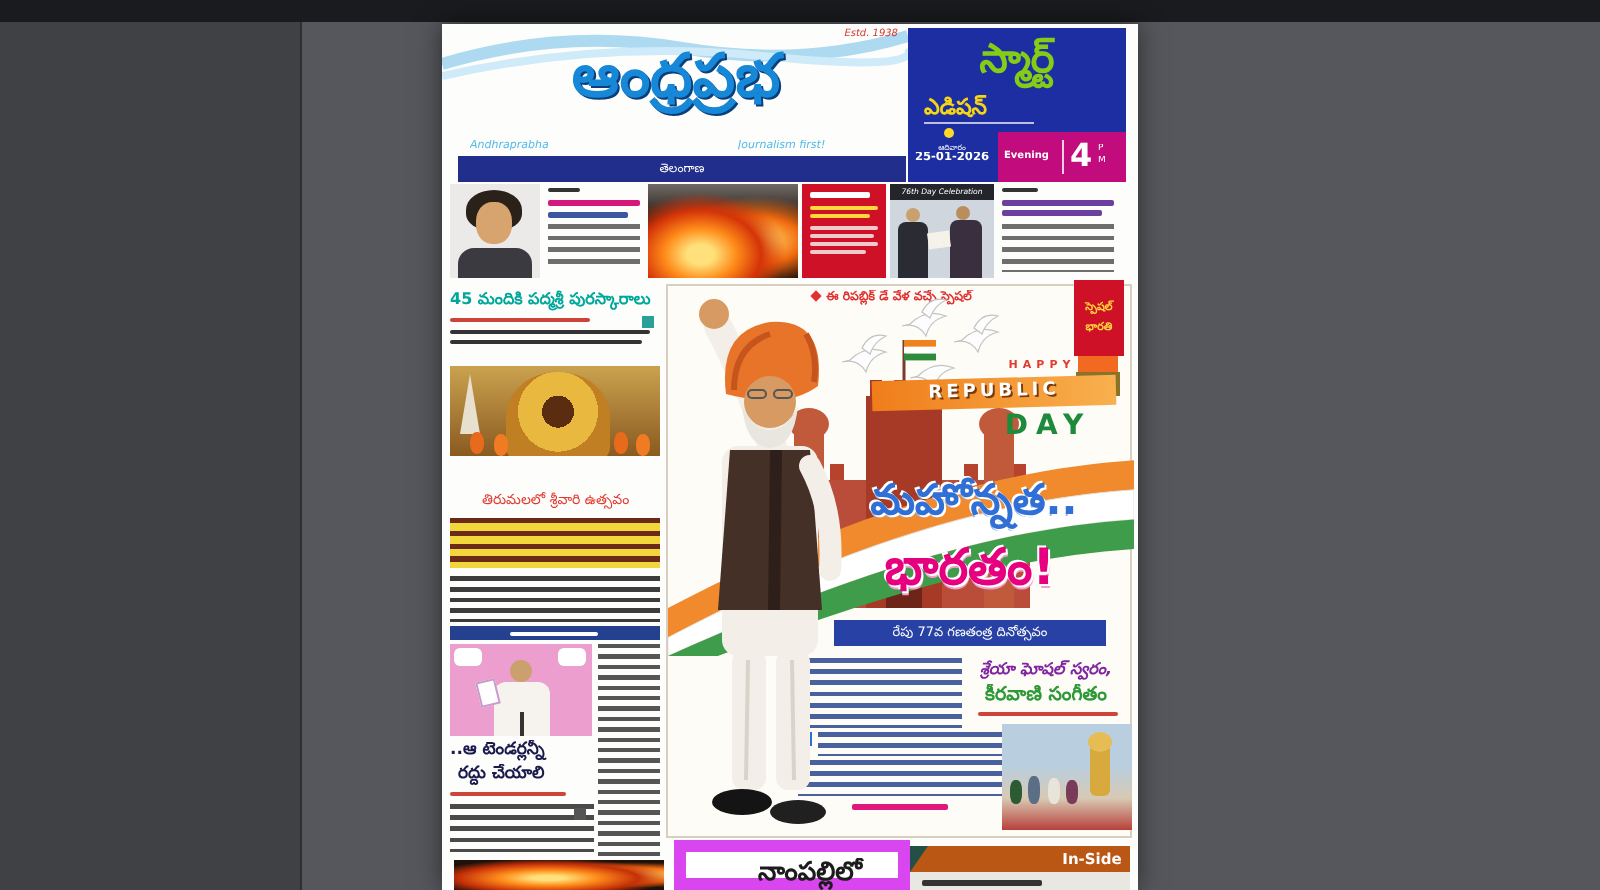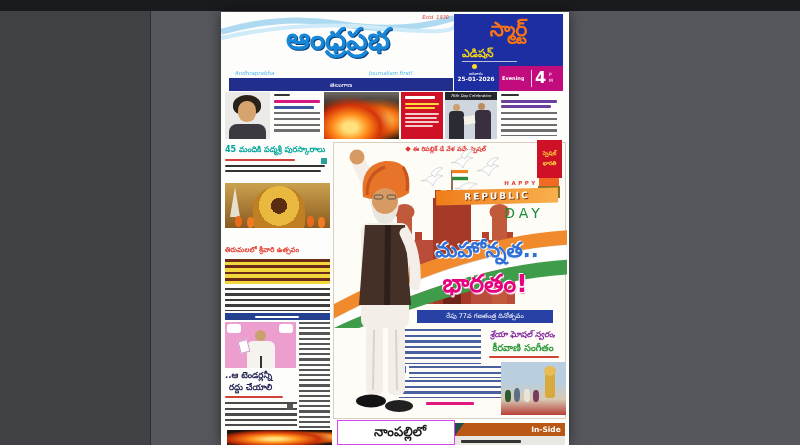--- a/index.html
+++ b/index.html
@@ -31,21 +31,21 @@
         <path d="M0,26 Q80,8 160,16 T233,12" stroke="#cfeaf8" stroke-width="4" fill="none"></path>
       </svg>
       <div class="a nowrap" style="left:150px;top:2px;width:78px;text-align:right;font-size:5px;color:#d03a2e;font-style:italic;">Estd. 1938</div>
       <div class="a nowrap" style="left:2px;top:9px;width:230px;text-align:center;font-size:30px;font-weight:bold;color:#1787d8;text-shadow:1px 1px 0 #0a3f7d;">ఆంధ్రప్రభ</div>
       <div class="a nowrap" style="left:14px;top:58px;font-size:5.5px;font-style:italic;color:#53b9e6;">Andhraprabha</div>
       <div class="a nowrap" style="left:148px;top:58px;font-size:5.5px;font-style:italic;color:#53b9e6;">Journalism first!</div>
       <div class="a nowrap" style="left:8px;top:66px;width:224px;height:13px;background:#222e8c;color:#fff;font-size:6px;line-height:13px;text-align:center;">తెలంగాణ</div>
     </div>
 
     <div class="a" style="left:233px;top:2px;width:109px;height:77px;background:#1d2ea2;">
-      <div class="a nowrap" style="left:0;top:3px;width:109px;text-align:center;font-size:20px;font-weight:bold;color:#f97316;">స్మార్ట్</div>
+      <div class="a nowrap" style="left:0;top:3px;width:109px;text-align:center;font-size:20px;font-weight:bold;color:#84cc16;">స్మార్ట్</div>
       <div class="a nowrap" style="left:8px;top:33px;font-size:11px;font-weight:bold;color:#f4d616;">ఎడిషన్</div>
       <div class="a" style="left:8px;top:47px;width:55px;height:1px;background:rgba(255,255,255,.7);"></div>
       <div class="a" style="left:18px;top:50px;width:5px;height:5px;background:#ffd828;border-radius:50%;"></div>
       <div class="a nowrap" style="left:1px;top:57px;width:42px;text-align:center;font-size:3.8px;color:#fff;">ఆదివారం</div>
       <div class="a nowrap" style="left:0;top:62px;width:44px;text-align:center;font-size:5.8px;font-weight:bold;color:#fff;">25-01-2026</div>
       <div class="a" style="left:45px;top:52px;width:64px;height:25px;background:#c20b7c;">
         <div class="a nowrap" style="left:3px;top:9px;font-size:5px;color:#fff;font-weight:bold;">Evening</div>
         <div class="a" style="left:32px;top:4px;width:1px;height:17px;background:rgba(255,255,255,.8);"></div>
         <div class="a nowrap" style="left:36px;top:2px;font-size:16px;font-weight:bold;color:#fff;">4</div>
         <div class="a nowrap" style="left:50px;top:6px;font-size:4.5px;color:#fff;">P</div>
@@ -99,21 +99,21 @@
 
     <div class="a" style="left:4px;top:171px;width:105px;height:45px;background:linear-gradient(180deg,#caa24f,#8a5a20);overflow:hidden;">
       <div class="a" style="left:28px;top:3px;width:52px;height:44px;background:radial-gradient(circle at 50% 45%,#5a2d10 0 8px,#e9b83f 8px 20px,#c07f22 20px);border-radius:50% 50% 6px 6px;"></div>
       <div class="a" style="left:5px;top:4px;width:10px;height:30px;background:#e8e0ce;clip-path:polygon(50% 0,100% 100%,0 100%);"></div>
       <div class="a" style="left:10px;top:33px;width:7px;height:11px;background:#e86a1d;border-radius:45%;"></div>
       <div class="a" style="left:22px;top:34px;width:7px;height:11px;background:#f07b22;border-radius:45%;"></div>
       <div class="a" style="left:82px;top:33px;width:7px;height:11px;background:#e86a1d;border-radius:45%;"></div>
       <div class="a" style="left:93px;top:34px;width:7px;height:11px;background:#f07b22;border-radius:45%;"></div>
     </div>
 
-    <div class="a nowrap" style="left:4px;top:234px;width:105px;font-size:7px;font-weight:bold;color:#e23a2e;">తిరుమలలో శ్రీవారి ఉత్సవం</div>
+    <div class="a nowrap" style="left:20px;top:234px;width:105px;font-size:7px;font-weight:normal;color:#e23a2e;">తిరుమలలో శ్రీవారి ఉత్సవం</div>
     <div class="para-hl" style="left:4px;top:247px;width:105px;height:25px;"></div>
     <div class="para" style="left:4px;top:276px;width:105px;height:23px;background:repeating-linear-gradient(180deg,#3c3c3c 0 2.4px,transparent 2.4px 5.4px);"></div>
     <div class="a" style="left:4px;top:301px;width:105px;height:7px;background:#24418f;">
       <div class="tl" style="left:30px;top:2.5px;width:44px;height:2px;background:#fff;"></div>
     </div>
 
     <div class="a" style="left:4px;top:310px;width:71px;height:46px;background:#ec9fce;overflow:hidden;">
       <div class="a" style="left:2px;top:2px;width:14px;height:9px;background:#fff;border-radius:3px;"></div>
       <div class="a" style="left:54px;top:2px;width:14px;height:9px;background:#fff;border-radius:3px;"></div>
       <div class="a" style="left:30px;top:8px;width:11px;height:11px;background:#caa06e;border-radius:50%;"></div>
@@ -173,21 +173,21 @@
     </svg>
 
     <svg class="a" style="left:113px;top:196px;" width="233" height="120" viewBox="0 0 233 130" preserveAspectRatio="none">
       <path d="M0,104 C70,64 150,30 233,24 L233,40 C150,46 70,80 0,120 Z" fill="#f08a2c"></path>
       <path d="M0,120 C70,80 150,46 233,40 L233,56 C150,62 70,96 0,130 Z" fill="#ffffff" stroke="#e4e0d8" stroke-width=".5"></path>
       <path d="M0,130 C70,96 150,62 233,56 L233,72 C150,78 70,112 0,140 Z" fill="#3f9c4b"></path>
     </svg>
 
     <div class="a nowrap" style="left:268px;top:168px;width:64px;text-align:center;font-size:5.5px;letter-spacing:2.5px;font-weight:bold;color:#e03c31;">HAPPY</div>
     <div class="a nowrap" style="left:215px;top:177px;width:122px;height:15px;background:linear-gradient(90deg,#ef7d1a,#f9b04e);color:#fff;font-size:9px;font-weight:bold;letter-spacing:2px;text-align:center;line-height:15px;text-shadow:1px 1px 0 #7a3b10;transform:rotate(-1.5deg);">REPUBLIC</div>
-    <div class="a nowrap" style="left:268px;top:193px;width:70px;text-align:center;font-size:14px;font-weight:normal;letter-spacing:4px;color:#1e8a3c;">DAY</div>
+    <div class="a nowrap" style="left:268px;top:193px;width:70px;text-align:center;font-size:14px;font-weight:bold;letter-spacing:4px;color:#1e8a3c;">DAY</div>
 
     <div class="a nowrap" style="left:170px;top:226px;width:168px;text-align:center;font-size:21px;font-weight:bold;color:#2f6fd6;text-shadow:1px 1px 0 #fff,-1px -1px 0 #fff,0 1px 0 #9bb9e8;padding-left:12px;">మహోన్నత..</div>
     <div class="a nowrap" style="left:185px;top:257px;width:158px;text-align:center;font-size:25px;font-weight:bold;color:#e6007f;text-shadow:1px 1px 0 #fff,-1px -1px 0 #fff,1px 2px 0 #f0a0cd;">భారతం!</div>
     <div class="a nowrap" style="left:196px;top:298px;width:136px;height:13px;background:#2741a5;color:#fff;font-size:6.5px;text-align:center;line-height:13px;">రేపు 77వ గణతంత్ర దినోత్సవం</div>
 
     <div class="para-blue" style="left:180px;top:317px;width:80px;height:35px;"></div>
     <div class="a nowrap" style="left:260px;top:318px;width:84px;text-align:center;font-size:8px;font-weight:bold;font-style:italic;color:#8024a0;">శ్రేయా ఘోషల్ స్వరం,</div>
     <div class="a nowrap" style="left:260px;top:330px;width:84px;text-align:center;font-size:9.5px;font-weight:bold;color:#2f9939;">కీరవాణి సంగీతం</div>
     <div class="tl" style="left:268px;top:344px;width:70px;height:2.2px;background:#d04338;"></div>
 
@@ -219,21 +219,21 @@
       <path d="M38,58 Q40,78 52,79 Q64,78 66,58 Q60,70 52,70 Q44,70 38,58 Z" fill="#e9e6e0"></path>
       <rect x="41" y="50" width="9" height="4" rx="2" fill="none" stroke="#555" stroke-width="1"></rect>
       <rect x="54" y="50" width="9" height="4" rx="2" fill="none" stroke="#555" stroke-width="1"></rect>
       <rect x="33" y="180" width="17" height="70" rx="6" fill="#f3efe8"></rect>
       <rect x="55" y="180" width="17" height="70" rx="6" fill="#f3efe8"></rect>
       <path d="M41,185 L40,245 M63,185 L64,245" stroke="#d9d4c9" stroke-width="2"></path>
       <ellipse cx="38" cy="256" rx="15" ry="6.5" fill="#141414"></ellipse>
       <ellipse cx="66" cy="261" rx="14" ry="6" fill="#202020"></ellipse>
     </svg>
 
-    <div class="a" style="left:116px;top:408px;width:118px;height:25px;background:#fff;border:1px solid #d946ef;box-sizing:border-box;">
+    <div class="a" style="left:116px;top:408px;width:118px;height:25px;background:#fff;border:6px solid #d946ef;box-sizing:border-box;">
       <div class="a nowrap" style="left:12px;top:3px;width:100px;text-align:center;font-size:13px;font-weight:bold;color:#1c1c1c;">నాంపల్లిలో</div>
     </div>
     <div class="a" style="left:234px;top:411px;width:110px;height:13px;background:#bb5714;">
       <div class="a" style="left:0;top:0;width:0;height:0;border-top:13px solid #224f46;border-right:9px solid transparent;"></div>
       <div class="a nowrap" style="left:0;top:0;width:110px;text-align:center;font-size:7.5px;font-weight:bold;color:#fff;line-height:13px;margin-left:36px;">In-Side</div>
     </div>
     <div class="a" style="left:234px;top:424px;width:110px;height:9px;background:#e9e7e2;">
       <div class="tl" style="left:6px;top:4px;width:60px;height:2.5px;background:#333;"></div>
     </div>
 

